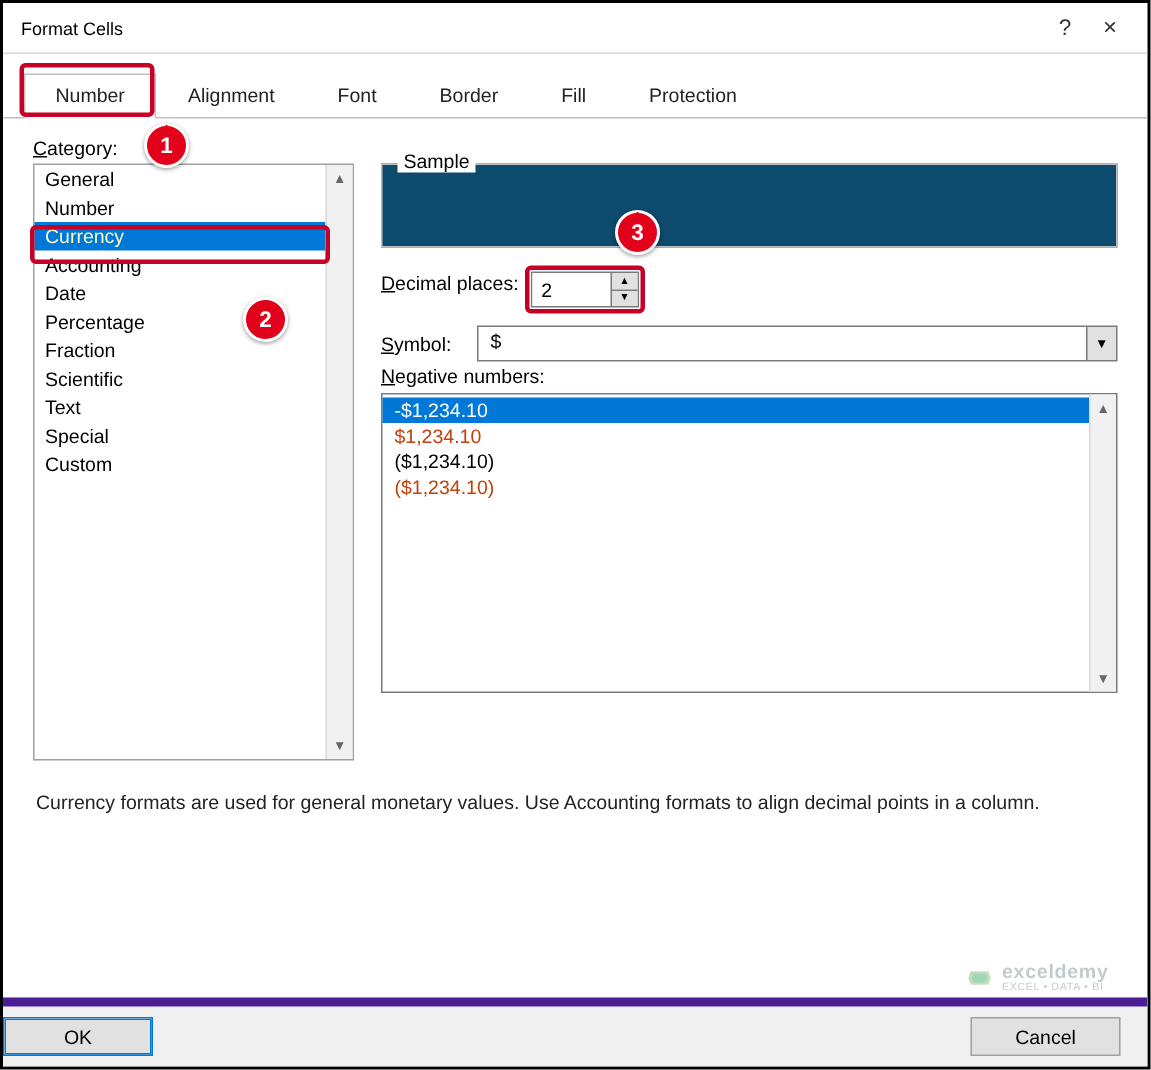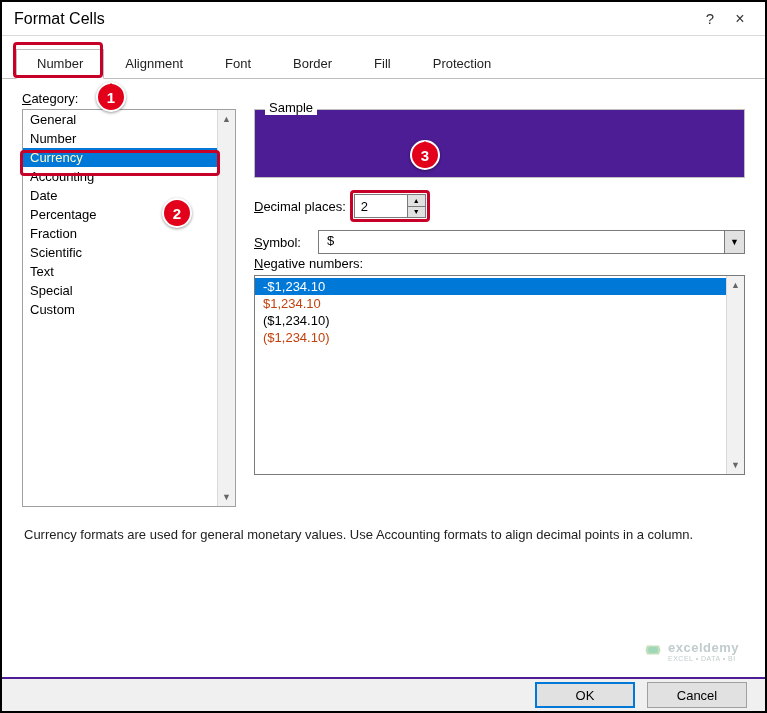--- a/index.html
+++ b/index.html
@@ -13,21 +13,21 @@
     position: relative;
     border: 2px solid #000;
   }
   .titlebar {
     height: 34px;
     display: flex;
     align-items: center;
     padding: 0 10px 0 12px;
     border-bottom: 1px solid #d9d9d9;
   }
-  .titlebar .title { flex: 1; font-size: 16px; }
+  .titlebar .title { flex: 1; font-size: 12px; }
   .titlebar .help { width: 30px; text-align: center; font-size: 15px; color: #333; cursor: pointer; }
   .titlebar .close { width: 30px; text-align: center; font-size: 16px; color: #333; cursor: pointer; }
 
   .tabstrip {
     display: flex;
     padding: 12px 14px 0 14px;
     border-bottom: 1px solid #bfbfbf;
     gap: 0;
     position: relative;
   }
@@ -91,33 +91,33 @@
     border-radius: 4px;
     pointer-events: none;
     left: -2px; top: 41px; width: 200px; height: 26px;
   }
 
   .right-col { flex: 1; position: relative; }
 
   .sample-frame {
     position: relative;
     border: 1px solid #bfbfbf;
-    height: 69px;
+    height: 56px;
     margin-top: 18px;
-    background: #4c1d95;
+    background: #0c4a6e;
   }
   .sample-legend {
     position: absolute;
     top: -10px; left: 10px;
     background: #fff;
     padding: 0 4px;
     font-size: 13px;
   }
 
-  .row { display: flex; align-items: center; margin-top: 16px; }
+  .row { display: flex; align-items: flex-start; margin-top: 16px; }
   .row .lbl { margin-right: 8px; }
   .spinner-wrap { position: relative; }
   .spinner {
     display: flex;
     border: 1px solid #7a7a7a;
     height: 24px;
     width: 72px;
   }
   .spinner input {
     border: none; outline: none; width: 52px; padding: 0 6px; font-size: 13px;
@@ -164,35 +164,35 @@
   .desc {
     padding: 18px 22px 0 22px;
     font-size: 13px;
     line-height: 1.5;
     color: #222;
   }
 
   .watermark {
     position: absolute;
     bottom: 48px; right: 26px;
-    display: flex; gap: 6px;
+    display: flex; align-items: center; gap: 6px;
     color: #9aa; font-size: 10px; opacity: .6;
   }
   .watermark .wm-icon { width: 18px; height: 18px; }
   .watermark .wm-text { line-height: 1.1; text-align: left; letter-spacing: .5px; }
 
   .buttonbar {
     position: absolute;
     bottom: 0; left: 0; right: 0;
-    height: 34px;
-    border-top: 2px solid #4c1d95;
+    height: 46px;
+    border-top: 6px solid #4c1d95;
     background: #f0f0f0;
     display: flex;
     align-items: center;
-    justify-content: flex-end;
+    justify-content: space-between;
     padding-right: 18px;
     gap: 12px;
   }
   .btn {
     width: 100px; height: 26px;
     border: 1px solid #a0a0a0;
     background: #e1e1e1;
     font-size: 13px;
     cursor: pointer;
     display: flex; align-items: center; justify-content: center;

